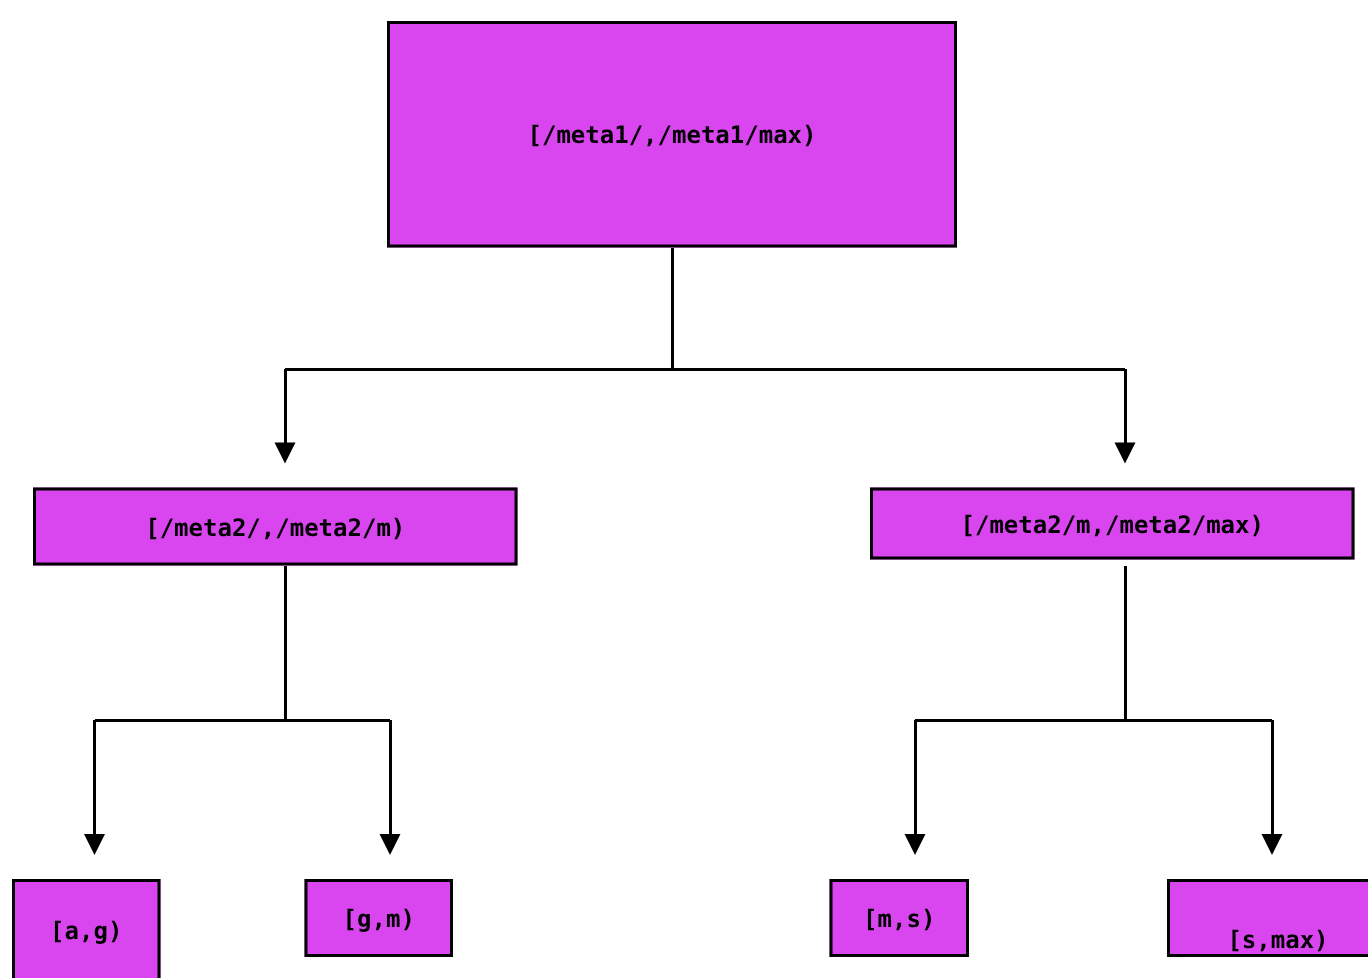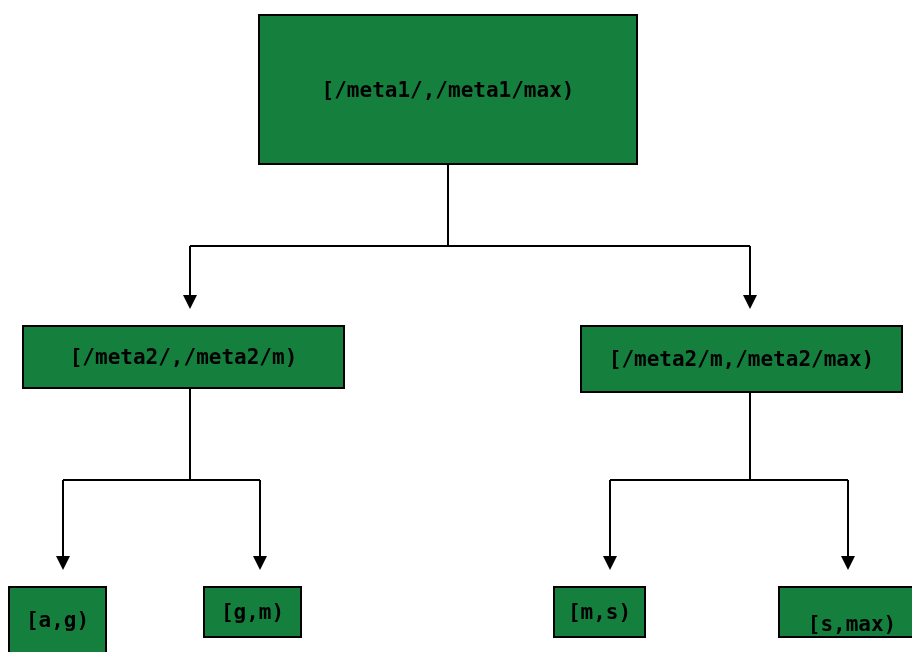--- a/index.html
+++ b/index.html
@@ -29,32 +29,32 @@
     shape-rendering: crispEdges;
   }
   .connectors polygon {
     fill: #000000;
     stroke: none;
   }
   .node {
     position: absolute;
     box-sizing: border-box;
     border: 2px solid #000000;
-    background: #15803d;
+    background: #d946ef;
     display: flex;
     align-items: center;
     justify-content: center;
-    font-size: 21px;
+    font-size: 16px;
     font-weight: bold;
     color: #000000;
     white-space: nowrap;
   }
   .node-root  { left: 258px; top: 14px;  width: 380px; height: 151px; }
-  .node-left  { left: 22px;  top: 325px; width: 323px; height: 64px; }
-  .node-right { left: 580px; top: 325px; width: 323px; height: 68px; }
+  .node-left  { left: 22px;  top: 325px; width: 323px; height: 52px; }
+  .node-right { left: 580px; top: 325px; width: 323px; height: 48px; }
   .node-ll    { left: 8px;   top: 586px; width: 99px;  height: 68px; }
   .node-lr    { left: 203px; top: 586px; width: 99px;  height: 52px; text-align: center; }
   .node-rl    { left: 553px; top: 586px; width: 93px;  height: 52px; }
   .node-rr    { left: 778px; top: 586px; width: 148px; height: 52px; align-items: flex-end; }
 </style>
 </head>
 <body>
 
 <div class="diagram">
 

